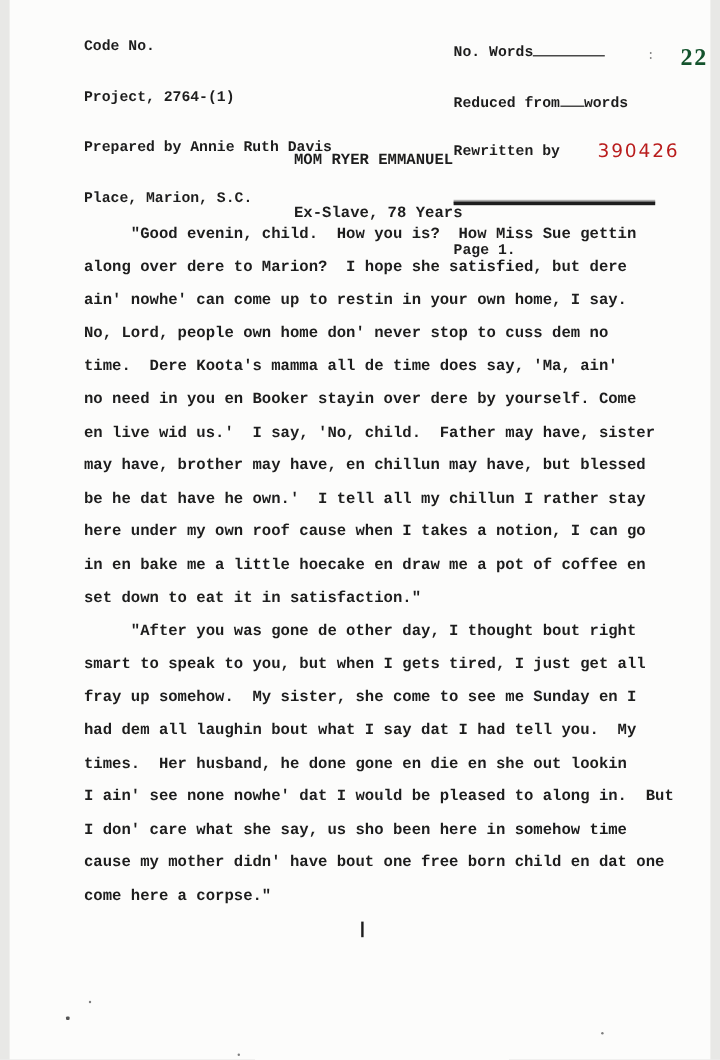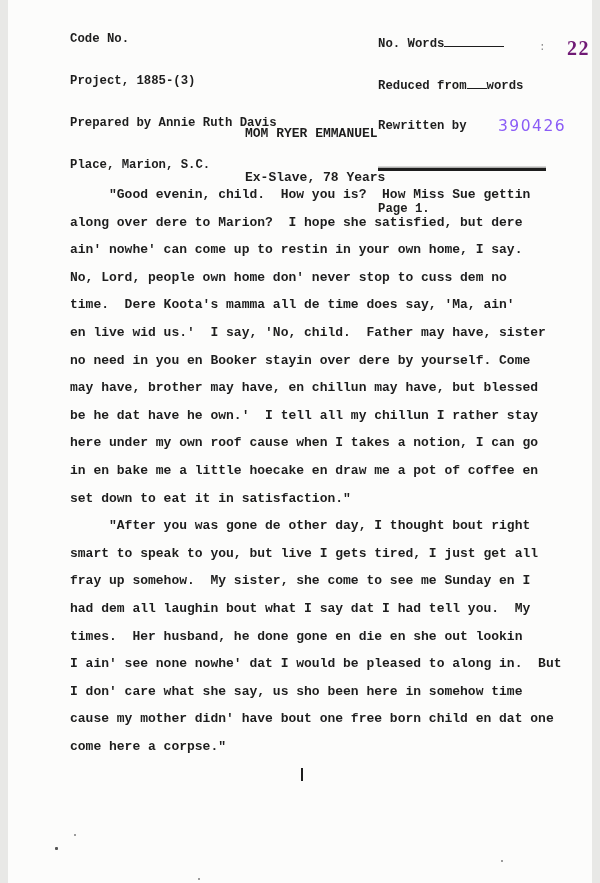--- a/index.html
+++ b/index.html
@@ -26,55 +26,55 @@
     display:inline-block; width:20px; height:11px;
     border-bottom:1.7px solid #1d1d1d;
   }
   .rule {
     height:2.6px; background:#1d1d1d; margin-top:7px; margin-bottom:3px;
     box-shadow:0 -1.5px 0 rgba(29,29,29,.35);
   }
   .pagenum {
     position:absolute; left:559px; top:37px;
     font-family:"Liberation Serif","DejaVu Serif",serif;
-    font-size:20px; font-weight:bold; letter-spacing:1.5px; color:#701a75;
+    font-size:20px; font-weight:bold; letter-spacing:1.5px; color:#14532d;
   }
   .smudge {
     position:absolute; left:531px; top:41px;
     font-size:11px; font-weight:normal; color:#8a8a8a;
   }
   .title-block {
     position:absolute; left:237px; top:98px;
     font-size:13px; line-height:14.6px; white-space:pre;
   }
   .stamp {
     position:absolute; left:490px; top:117px;
     font-family:"DejaVu Sans",sans-serif; font-weight:normal;
-    font-size:15.5px; letter-spacing:1.5px; color:#8b5cf6;
+    font-size:15.5px; letter-spacing:1.5px; color:#b91c1c;
   }
   .body-text { position:absolute; left:62px; top:181px; font-size:13px; }
   .body-line { height:27.6px; line-height:27.6px; white-space:pre; }
   .overstrike {
     position:absolute; left:293px; top:768px; width:2px; height:13px;
     background:#1d1d1d;
   }
   .speck { position:absolute; background:#7d7d7d; border-radius:1px; }
   .speck.s1 { left:66px;  top:834px; width:2px; height:2px; }
   .speck.s2 { left:47px;  top:847px; width:3px; height:3px; background:#555; }
   .speck.s3 { left:493px; top:860px; width:2px; height:2px; }
   .speck.s4 { left:190px; top:878px; width:2px; height:2px; }
 </style>
 </head>
 <body>
 
 <div class="page">
 
   <div class="hdr-left">
     <div>Code No.</div>
-    <div>Project, 1885-(3)</div>
+    <div>Project, 2764-(1)</div>
     <div>Prepared by Annie Ruth Davis</div>
     <div>Place, Marion, S.C.</div>
   </div>
 
   <div class="hdr-right">
     <div class="hr-row"><span>No. Words</span><span class="u-long"></span></div>
     <div class="hr-row"><span>Reduced from</span><span class="u-short"></span><span>words</span></div>
     <div class="hr-row"><span>Rewritten by</span></div>
     <div class="rule"></div>
     <div class="hr-row"><span>Page 1.</span></div>
@@ -89,29 +89,29 @@
   </div>
 
   <div class="stamp">390426</div>
 
   <div class="body-text">
     <div class="body-line">     "Good evenin, child.  How you is?  How Miss Sue gettin</div>
     <div class="body-line">along over dere to Marion?  I hope she satisfied, but dere</div>
     <div class="body-line">ain' nowhe' can come up to restin in your own home, I say.</div>
     <div class="body-line">No, Lord, people own home don' never stop to cuss dem no</div>
     <div class="body-line">time.  Dere Koota's mamma all de time does say, 'Ma, ain'</div>
+    <div class="body-line">no need in you en Booker stayin over dere by yourself. Come</div>
     <div class="body-line">en live wid us.'  I say, 'No, child.  Father may have, sister</div>
-    <div class="body-line">no need in you en Booker stayin over dere by yourself. Come</div>
     <div class="body-line">may have, brother may have, en chillun may have, but blessed</div>
     <div class="body-line">be he dat have he own.'  I tell all my chillun I rather stay</div>
     <div class="body-line">here under my own roof cause when I takes a notion, I can go</div>
     <div class="body-line">in en bake me a little hoecake en draw me a pot of coffee en</div>
     <div class="body-line">set down to eat it in satisfaction."</div>
     <div class="body-line">     "After you was gone de other day, I thought bout right</div>
-    <div class="body-line">smart to speak to you, but live I gets tired, I just get all</div>
+    <div class="body-line">smart to speak to you, but when I gets tired, I just get all</div>
     <div class="body-line">fray up somehow.  My sister, she come to see me Sunday en I</div>
     <div class="body-line">had dem all laughin bout what I say dat I had tell you.  My</div>
     <div class="body-line">times.  Her husband, he done gone en die en she out lookin</div>
     <div class="body-line">I ain' see none nowhe' dat I would be pleased to along in.  But</div>
     <div class="body-line">I don' care what she say, us sho been here in somehow time</div>
     <div class="body-line">cause my mother didn' have bout one free born child en dat one</div>
     <div class="body-line">come here a corpse."</div>
   </div>
 
   <div class="overstrike"></div>

